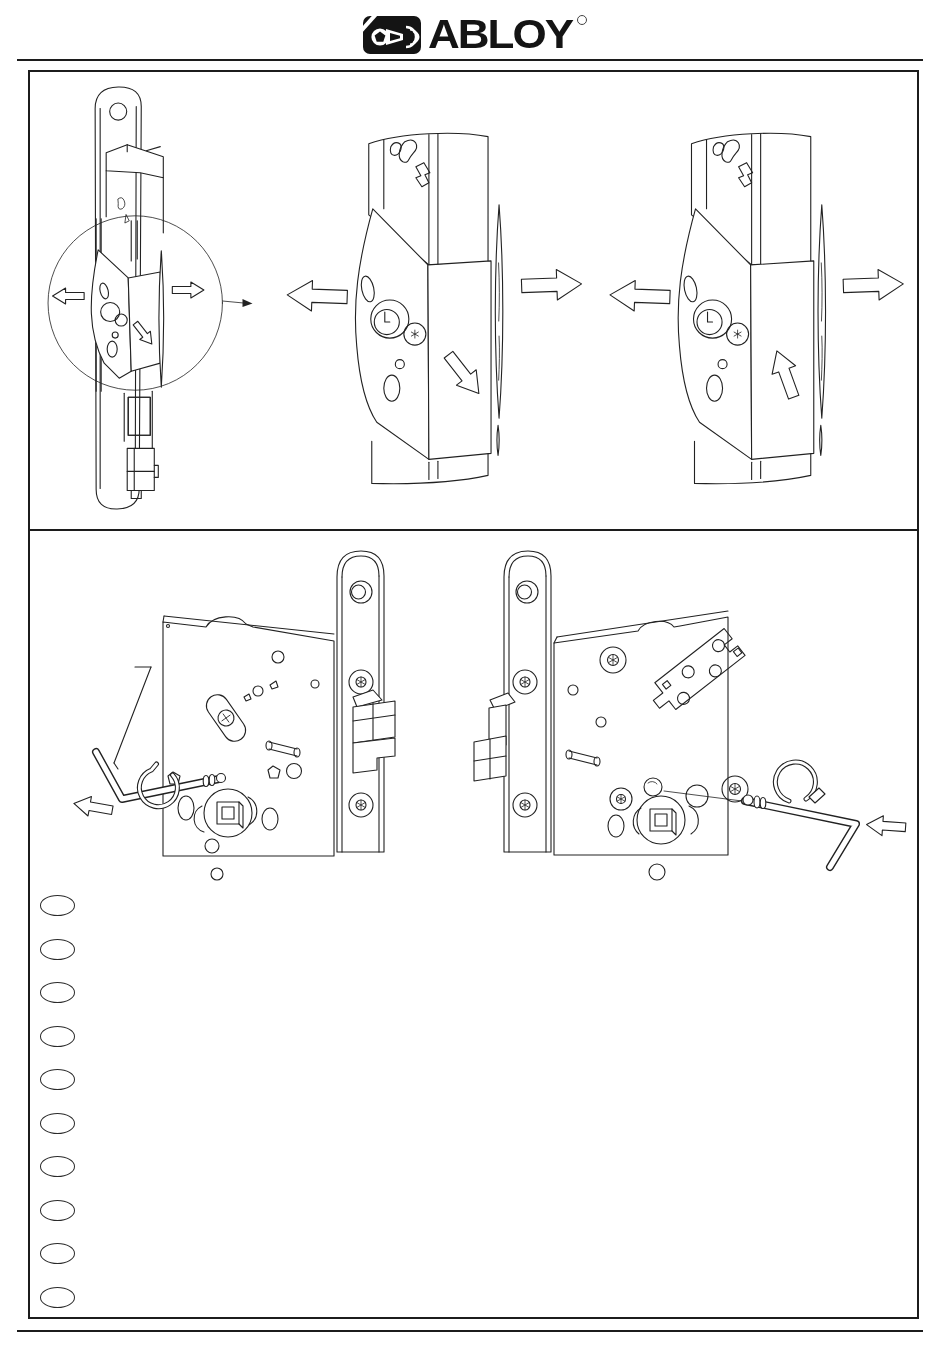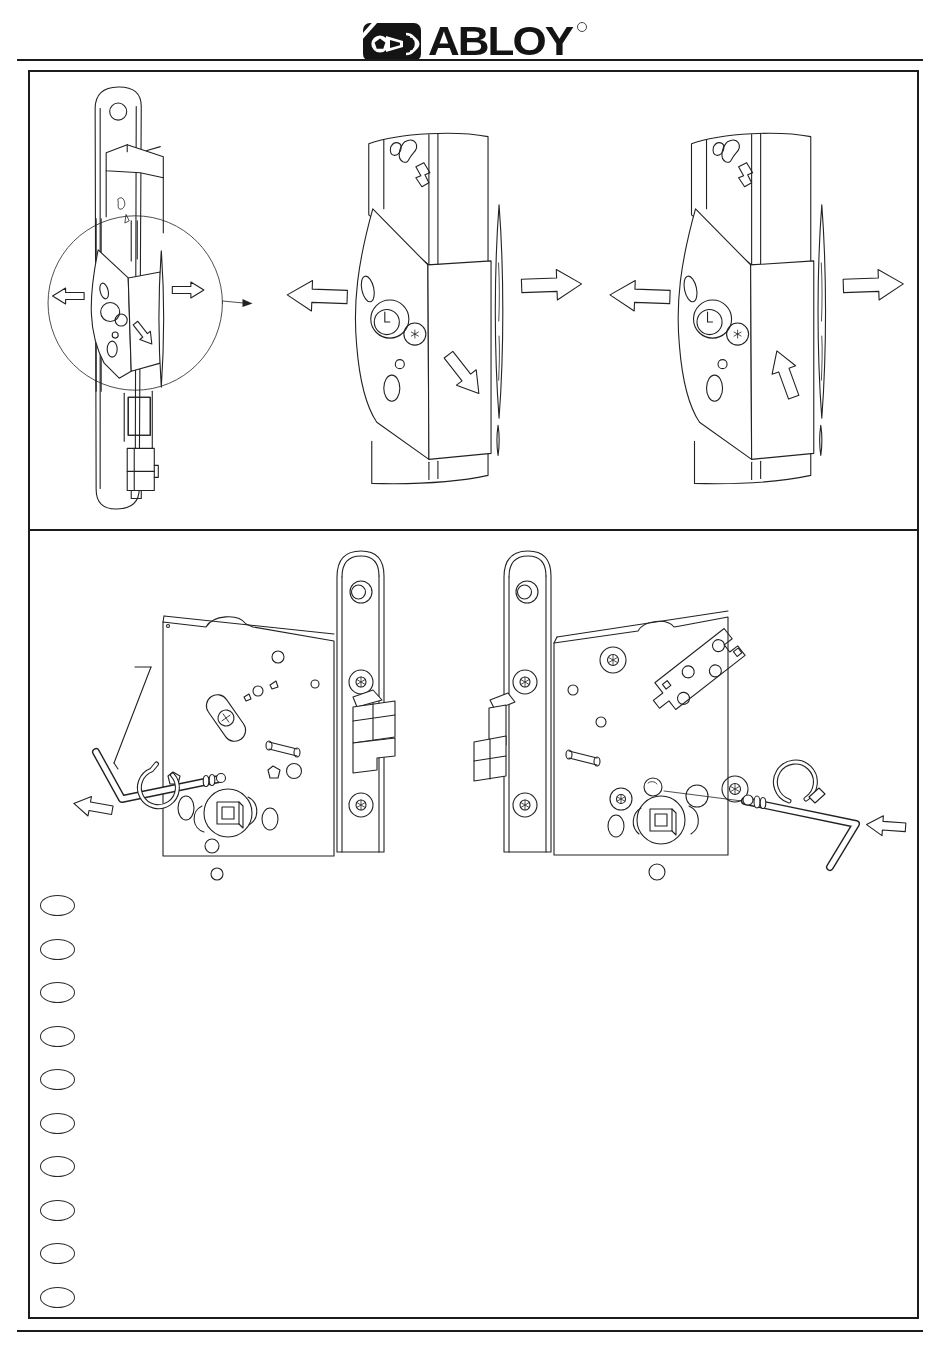--- a/index.html
+++ b/index.html
@@ -1,20 +1,20 @@
 <!DOCTYPE html>
 <html><head>
 <meta charset="utf-8">
 <style>
   html,body{margin:0;padding:0;background:#fff;}
   .page{position:relative;width:950px;height:1360px;background:#fff;overflow:hidden;
         font-family:"Liberation Sans",sans-serif;}
   
-  .hdr{position:absolute;left:0;top:16px;width:100%;height:52px;display:flex;
-       justify-content:center;align-items:center;}
+  .hdr{position:absolute;left:0;top:4px;width:100%;height:52px;display:flex;
+       justify-content:center;align-items:flex-end;}
   .logo{display:flex;align-items:flex-start;gap:5px;}
   .logo-icon{width:60px;height:42px;display:block;}
   .logo-text{font-size:44px;line-height:40px;font-weight:900;color:#141414;
              letter-spacing:-2px;transform:scaleY(.92);}
   .reg{width:8px;height:8px;border:1.4px solid #444;border-radius:50%;margin-top:1px;display:block;}
   .rule{position:absolute;left:17px;width:906px;height:2px;background:#1c1c1c;}
   .rule-top{top:59px;}
   .rule-bottom{top:1330px;}
   
   .outer{position:absolute;left:28px;top:70px;width:887px;height:1245px;

